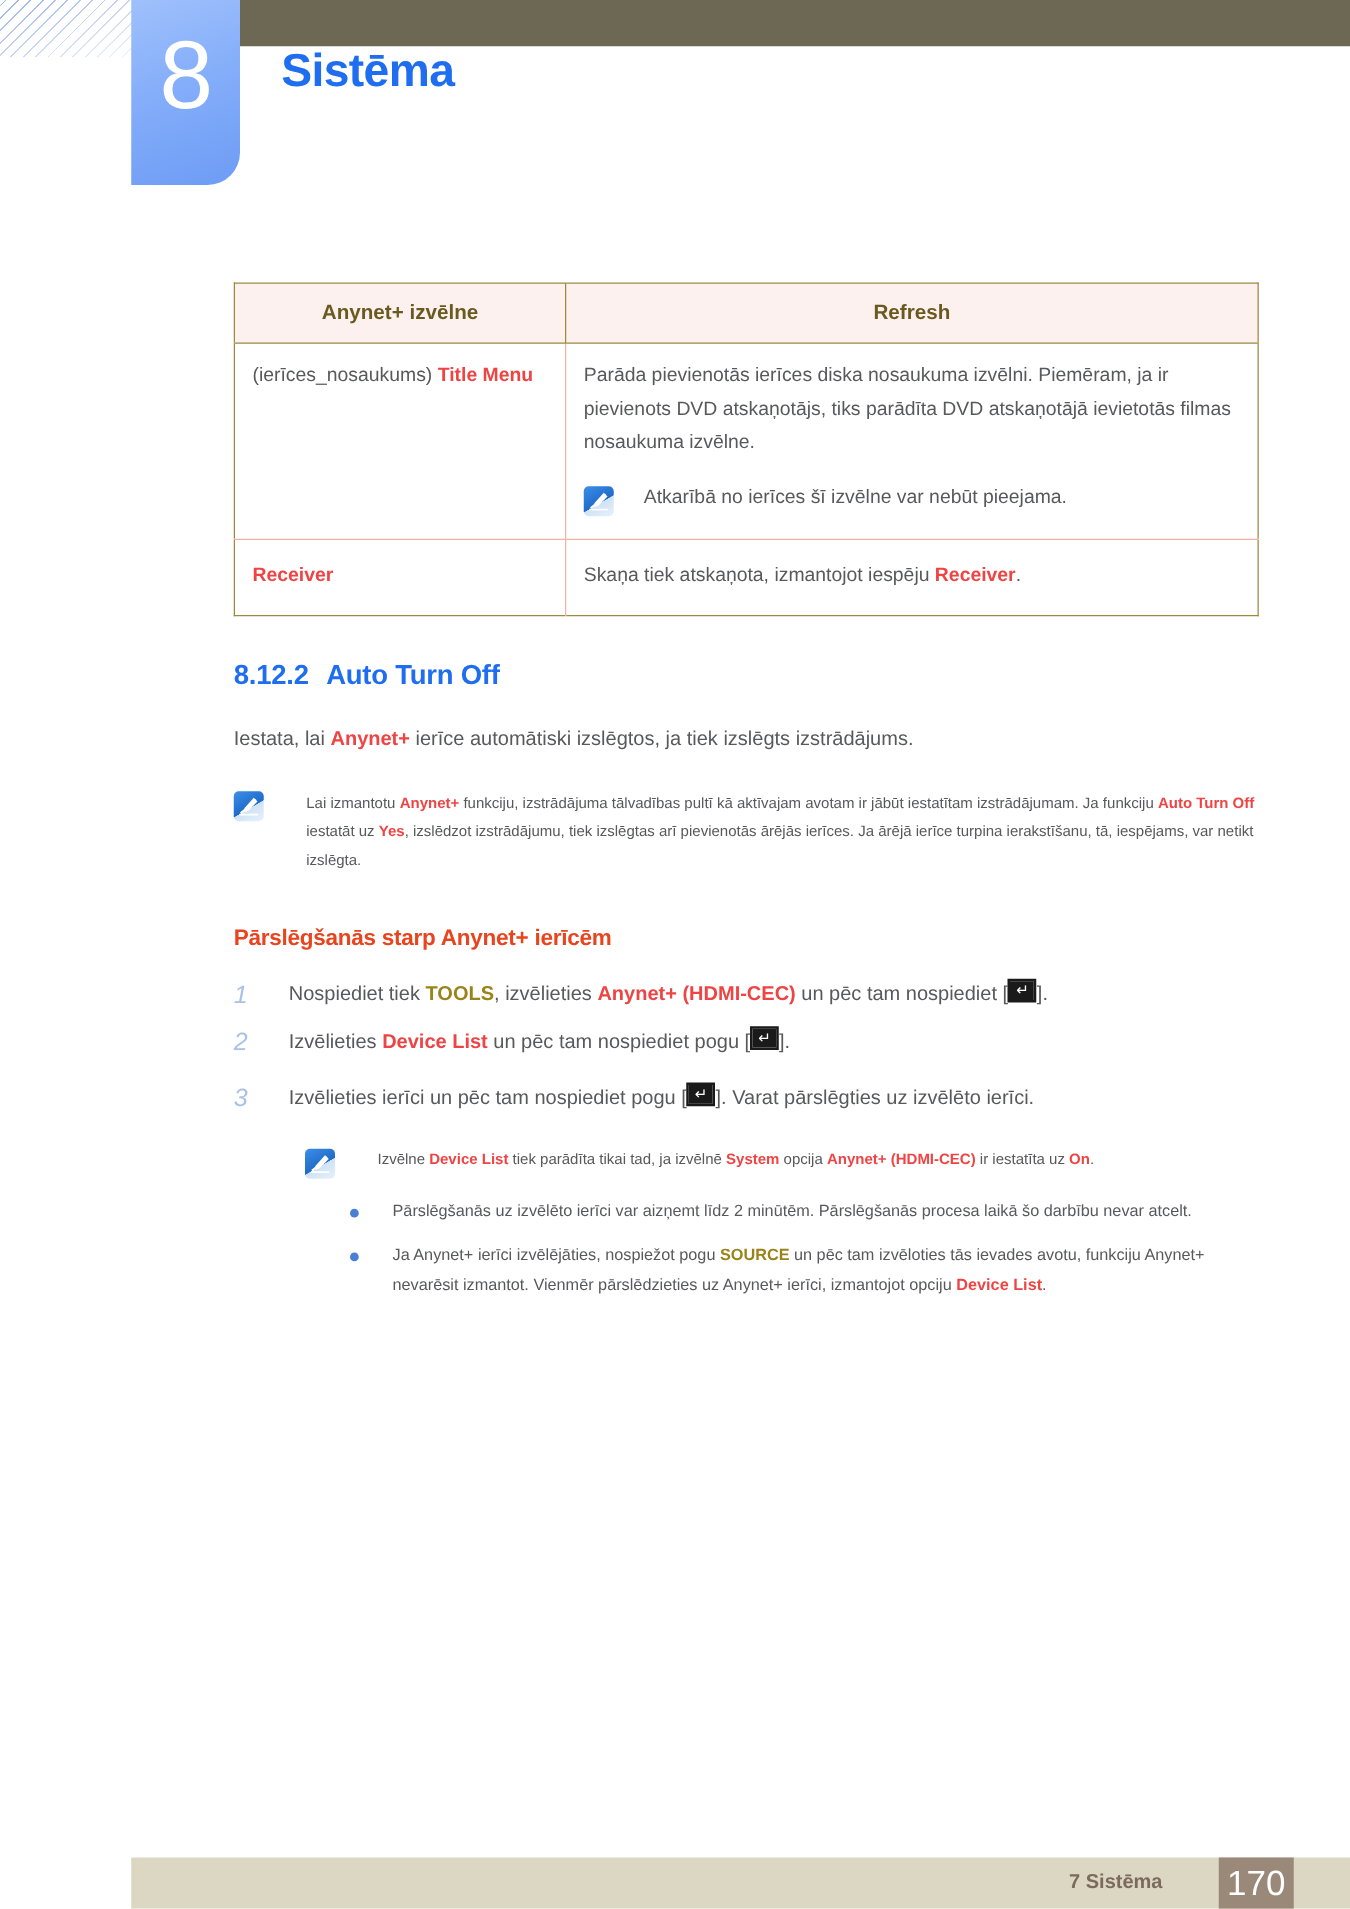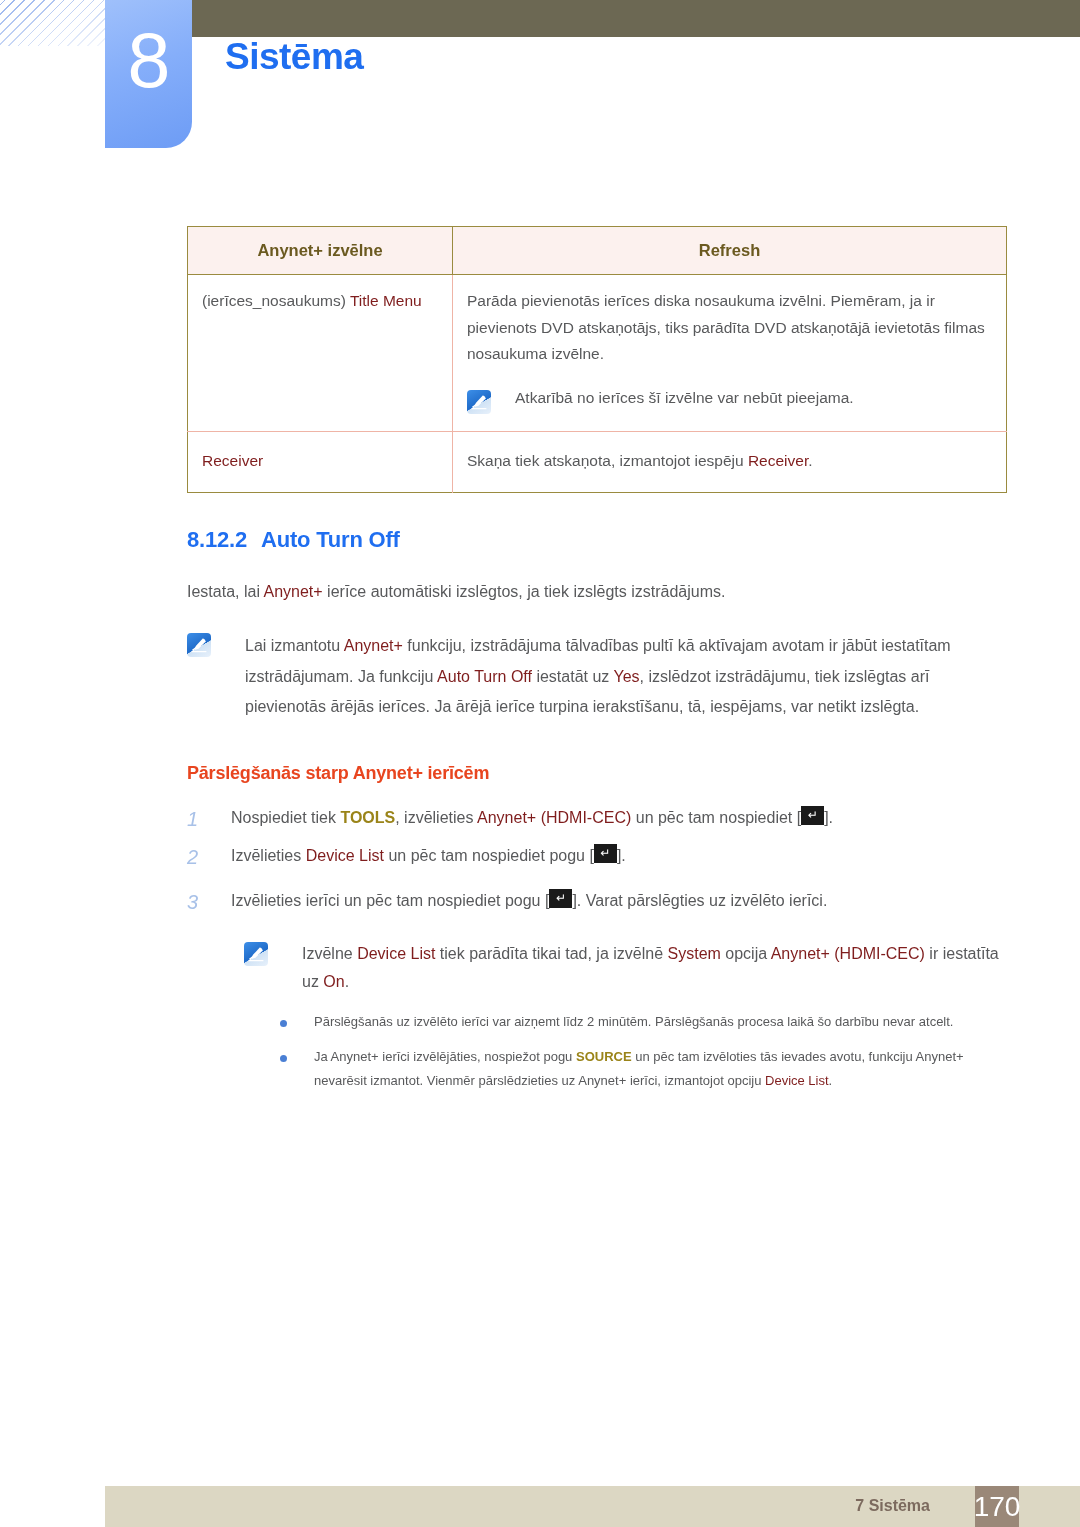--- a/index.html
+++ b/index.html
@@ -95,21 +95,21 @@
     vertical-align: top;
     border-right: 1px solid #efb4a6;
     border-bottom: 1px solid #efb4a6;
     line-height: 1.72;
   }
   table.spec td:last-child { border-right: none; }
   table.spec tr:last-child td { border-bottom: none; }
   .col-a { width: 248px; }
 
   
-  .r  { color: #7f1d1d; font-weight: normal; }   
+  .r  { color: #ef4444; font-weight: bold; }   
   .y  { color: #9a8419; font-weight: bold; }
 
   
   .noteicon {
     display: inline-block;
     width: 24px; height: 24px;
     border-radius: 4px;
     background: linear-gradient(150deg, #3d8fe8 0%, #1f6bc9 55%, #cfe2f5 56%, #e8f1fb 100%);
     position: relative;
     flex: 0 0 24px;
@@ -136,21 +136,21 @@
   }
 
   
   .note {
     display: flex;
     margin-top: 26px;
     align-items: flex-start;
   }
   .note .ni-wrap { width: 58px; flex: 0 0 58px; padding-top: 2px; }
   .note .ntext {
-    font-size: 16px;
+    font-size: 12px;
     line-height: 1.92;
     color: #58595b;
   }
   .note.indent { margin-left: 57px; }
   .note.indent .ni-wrap { width: 58px; flex: 0 0 58px; }
 
   
   .h4 {
     margin: 40px 0 0 0;
     font-size: 18px;
@@ -233,21 +233,21 @@
   .footer-text {
     position: absolute;
     right: 150px; top: 1497px;
     font-size: 16px;
     font-weight: bold;
     color: #7c6a5e;
   }
   .footer-page {
     position: absolute;
     left: 975px; top: 1486px;
-    width: 44px; height: 41px;
+    width: 60px; height: 41px;
     background: #9a8878;
     color: #ffffff;
     font-size: 28px;
     display: flex;
     align-items: center;
     justify-content: center;
   }
 </style>
 </head>
 <body>

